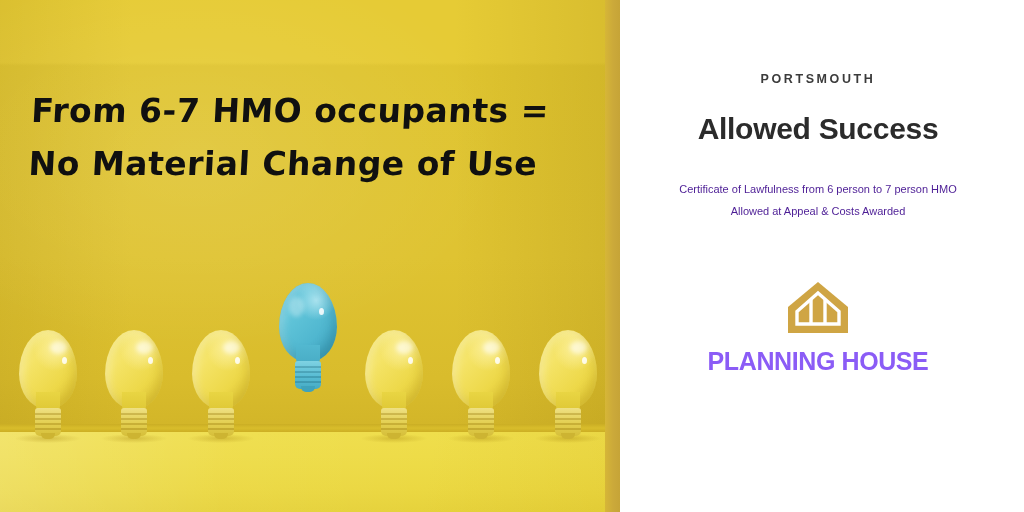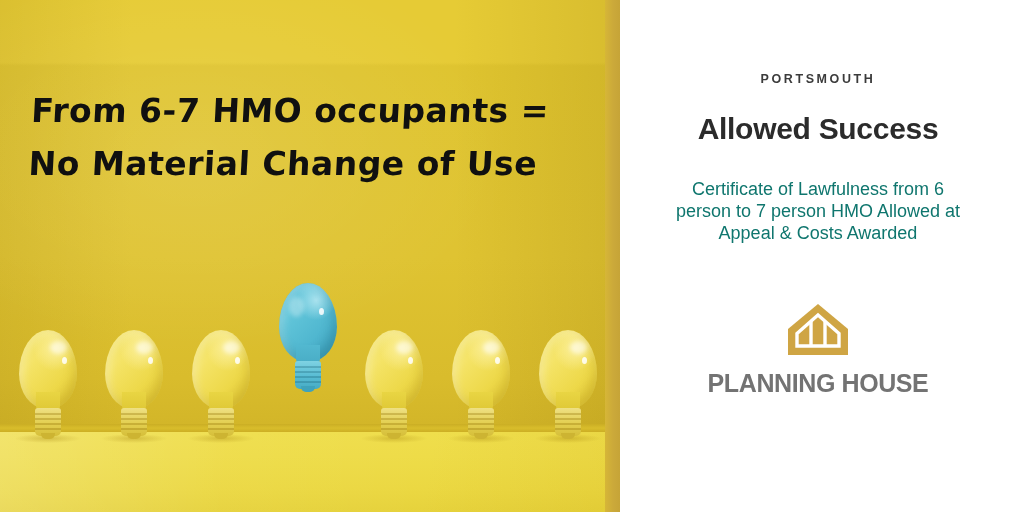--- a/index.html
+++ b/index.html
@@ -165,39 +165,39 @@
     margin-top:26px;
     font-size:30px;
     font-weight:700;
     color:#2b2b2b;
     letter-spacing:-0.3px;
     text-align:center;
   }
   .summary {
     margin-top:32px;
     max-width:310px;
-    font-size:18px;
+    font-size:11px;
     line-height:22px;
-    color:#0f766e;
+    color:#4c1d95;
     text-align:center;
   }
 
   .logo-block {
     margin-top:58px;
     display:flex;
     flex-direction:column;
     align-items:center;
   }
   .logo-mark { width:64px; height:58px; display:block; }
   .logo-word {
     margin-top:9px;
     font-size:25px;
     font-weight:700;
     letter-spacing:-0.4px;
-    color:#737373;
+    color:#8b5cf6;
     font-family:"Liberation Sans", sans-serif;
   }
 </style>
 </head>
 <body>
 
 <div class="poster">
 
   <div class="photo-panel">
     <div class="wall"></div>

